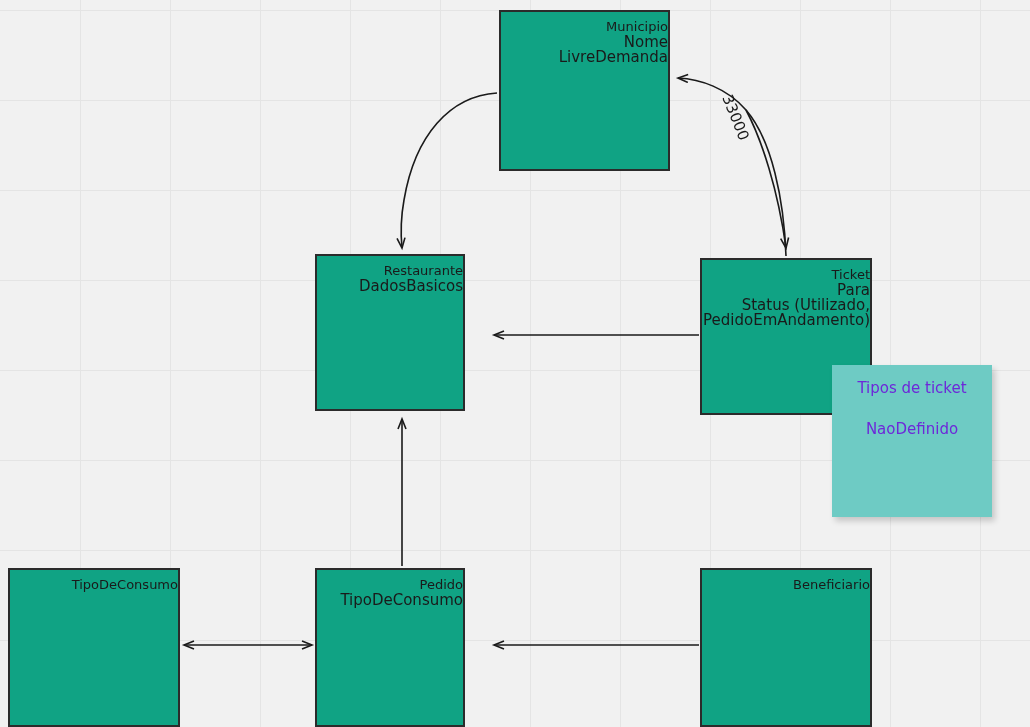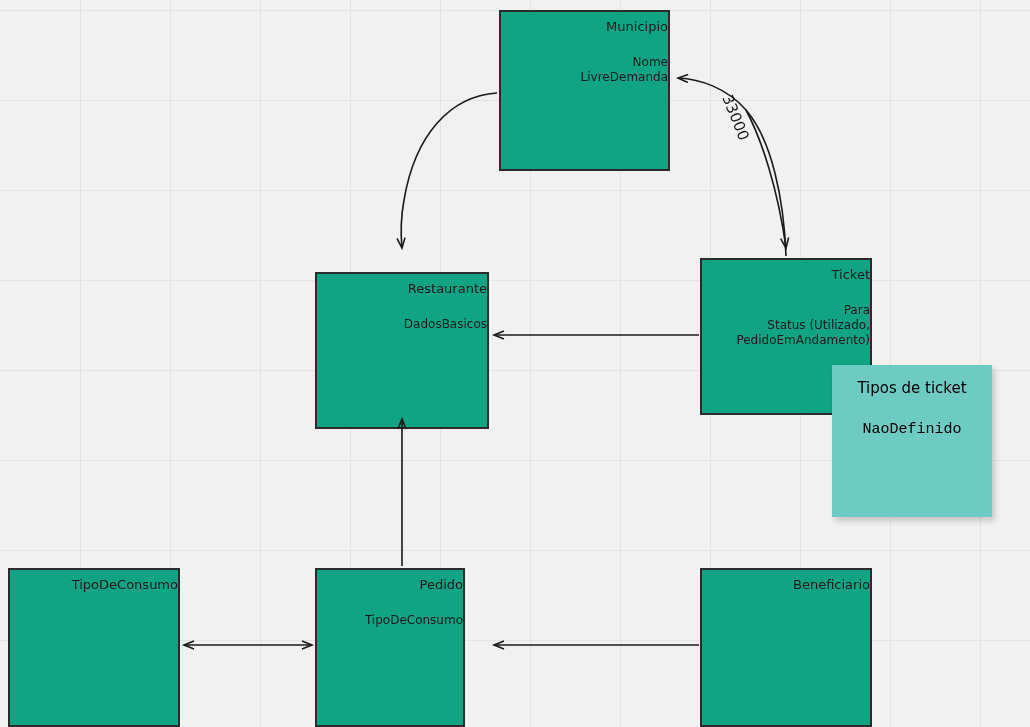--- a/index.html
+++ b/index.html
@@ -29,46 +29,44 @@
     text-align: right;
     z-index: 2;
   }
   .entity .title {
     font-size: 13px;
     line-height: 16px;
     margin-top: 7px;
     font-weight: 400;
   }
   .entity .attrs {
-    margin-top: 20px;
-    font-size: 12px;
+    font-size: 15px;
     line-height: 15px;
   }
   .entity .attrs div {
     white-space: nowrap;
   }
   .note {
     position: absolute;
     background: #6ecbc4;
     box-sizing: border-box;
-    color: #000000;
+    color: #6d28d9;
     text-align: center;
     z-index: 5;
     box-shadow: 3px 4px 6px rgba(0,0,0,0.18);
   }
   .note .note-title {
     font-size: 15px;
     line-height: 18px;
     margin-top: 14px;
   }
   .note .note-items {
     margin-top: 22px;
     font-size: 15px;
     line-height: 21px;
-    font-family: Liberation Mono, monospace;
   }
   .note .note-items div {
     white-space: nowrap;
   }
   svg.links {
     position: absolute;
     left: 0;
     top: 0;
     width: 1030px;
     height: 727px;
@@ -116,21 +114,21 @@
   </svg>
 
   <div class="entity" style="left:499px; top:10px; width:171px; height:161px;">
     <div class="title">Municipio</div>
     <div class="attrs">
       <div>Nome</div>
       <div>LivreDemanda</div>
     </div>
   </div>
 
-  <div class="entity" style="left:315px; top:272px; width:174px; height:157px;">
+  <div class="entity" style="left:315px; top:254px; width:150px; height:157px;">
     <div class="title">Restaurante</div>
     <div class="attrs">
       <div>DadosBasicos</div>
     </div>
   </div>
 
   <div class="entity" style="left:700px; top:258px; width:172px; height:157px;">
     <div class="title">Ticket</div>
     <div class="attrs">
       <div>Para</div>

